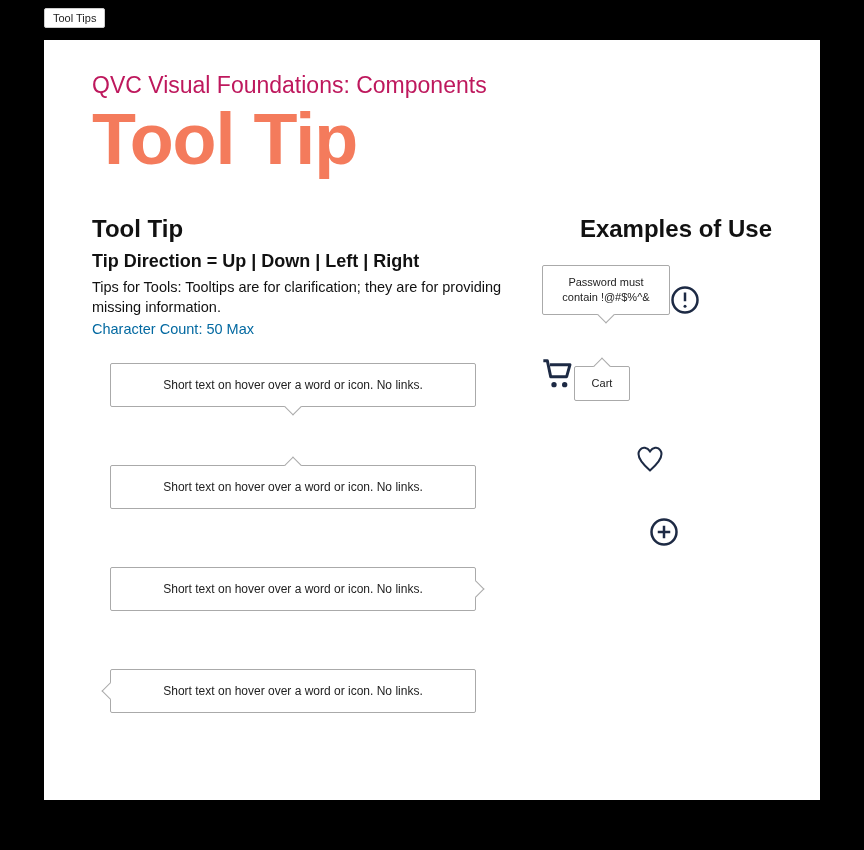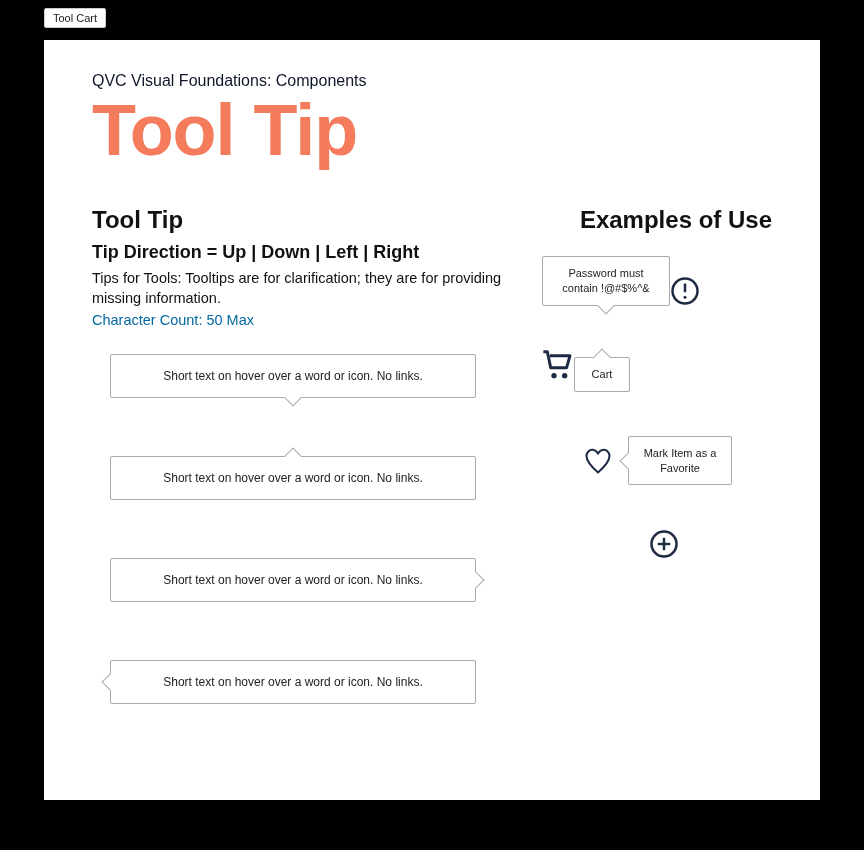--- a/index.html
+++ b/index.html
@@ -23,22 +23,22 @@
   .page {
     position: absolute;
     top: 40px;
     left: 44px;
     width: 776px;
     height: 760px;
     background: #fff;
     padding: 32px 48px 40px 48px;
   }
   .breadcrumb {
-    color: #0f172a;
-    font-size: 16px;
+    color: #be185d;
+    font-size: 23px;
     font-weight: 400;
     margin-bottom: 4px;
   }
   .page-title {
     color: #f47b5c;
     font-size: 72px;
     font-weight: 600;
     letter-spacing: -1px;
     line-height: 1;
     margin-bottom: 40px;
@@ -157,21 +157,21 @@
   }
   .ex1-icon { margin-top: 14px; }
   .ex2-icon { margin-bottom: 12px; }
   .ex3-icon { margin-right: 14px; }
   .ex4-icon { margin-left: 14px; }
   svg { display: block; }
 </style>
 </head>
 <body>
 
-<div class="tab">Tool Cart</div>
+<div class="tab">Tool Tips</div>
 
 <div class="page">
 
   <div class="breadcrumb">QVC Visual Foundations: Components</div>
   <div class="page-title">Tool Tip</div>
 
   <div class="cols">
     <div class="left">
       <div class="section-h">Tool Tip</div>
       <div class="sub-h">Tip Direction = Up | Down | Left | Right</div>
@@ -229,24 +229,20 @@
           <span class="arrow arrow-up"></span>
         </div>
       </div>
 
       <div class="example-row">
         <span class="icon ex3-icon">
           <svg width="32" height="28" viewBox="0 0 24 22" fill="none" stroke="#1d2a44" stroke-width="1.6">
             <path d="M12 20 C 4 13, 1 8, 4 4 C 6 1, 10 2, 12 5 C 14 2, 18 1, 20 4 C 23 8, 20 13, 12 20 Z"></path>
           </svg>
         </span>
-        <div class="ex-tip" style="width:104px;">
-          <span>Mark Item as a Favorite</span>
-          <span class="arrow arrow-left"></span>
-        </div>
       </div>
 
       <div class="example-row" style="margin-bottom:0;">
         <span class="icon ex4-icon">
           <svg width="30" height="30" viewBox="0 0 24 24" fill="none" stroke="#1d2a44" stroke-width="2">
             <circle cx="12" cy="12" r="10"></circle>
             <line x1="12" y1="7" x2="12" y2="17"></line>
             <line x1="7" y1="12" x2="17" y2="12"></line>
           </svg>
         </span>

